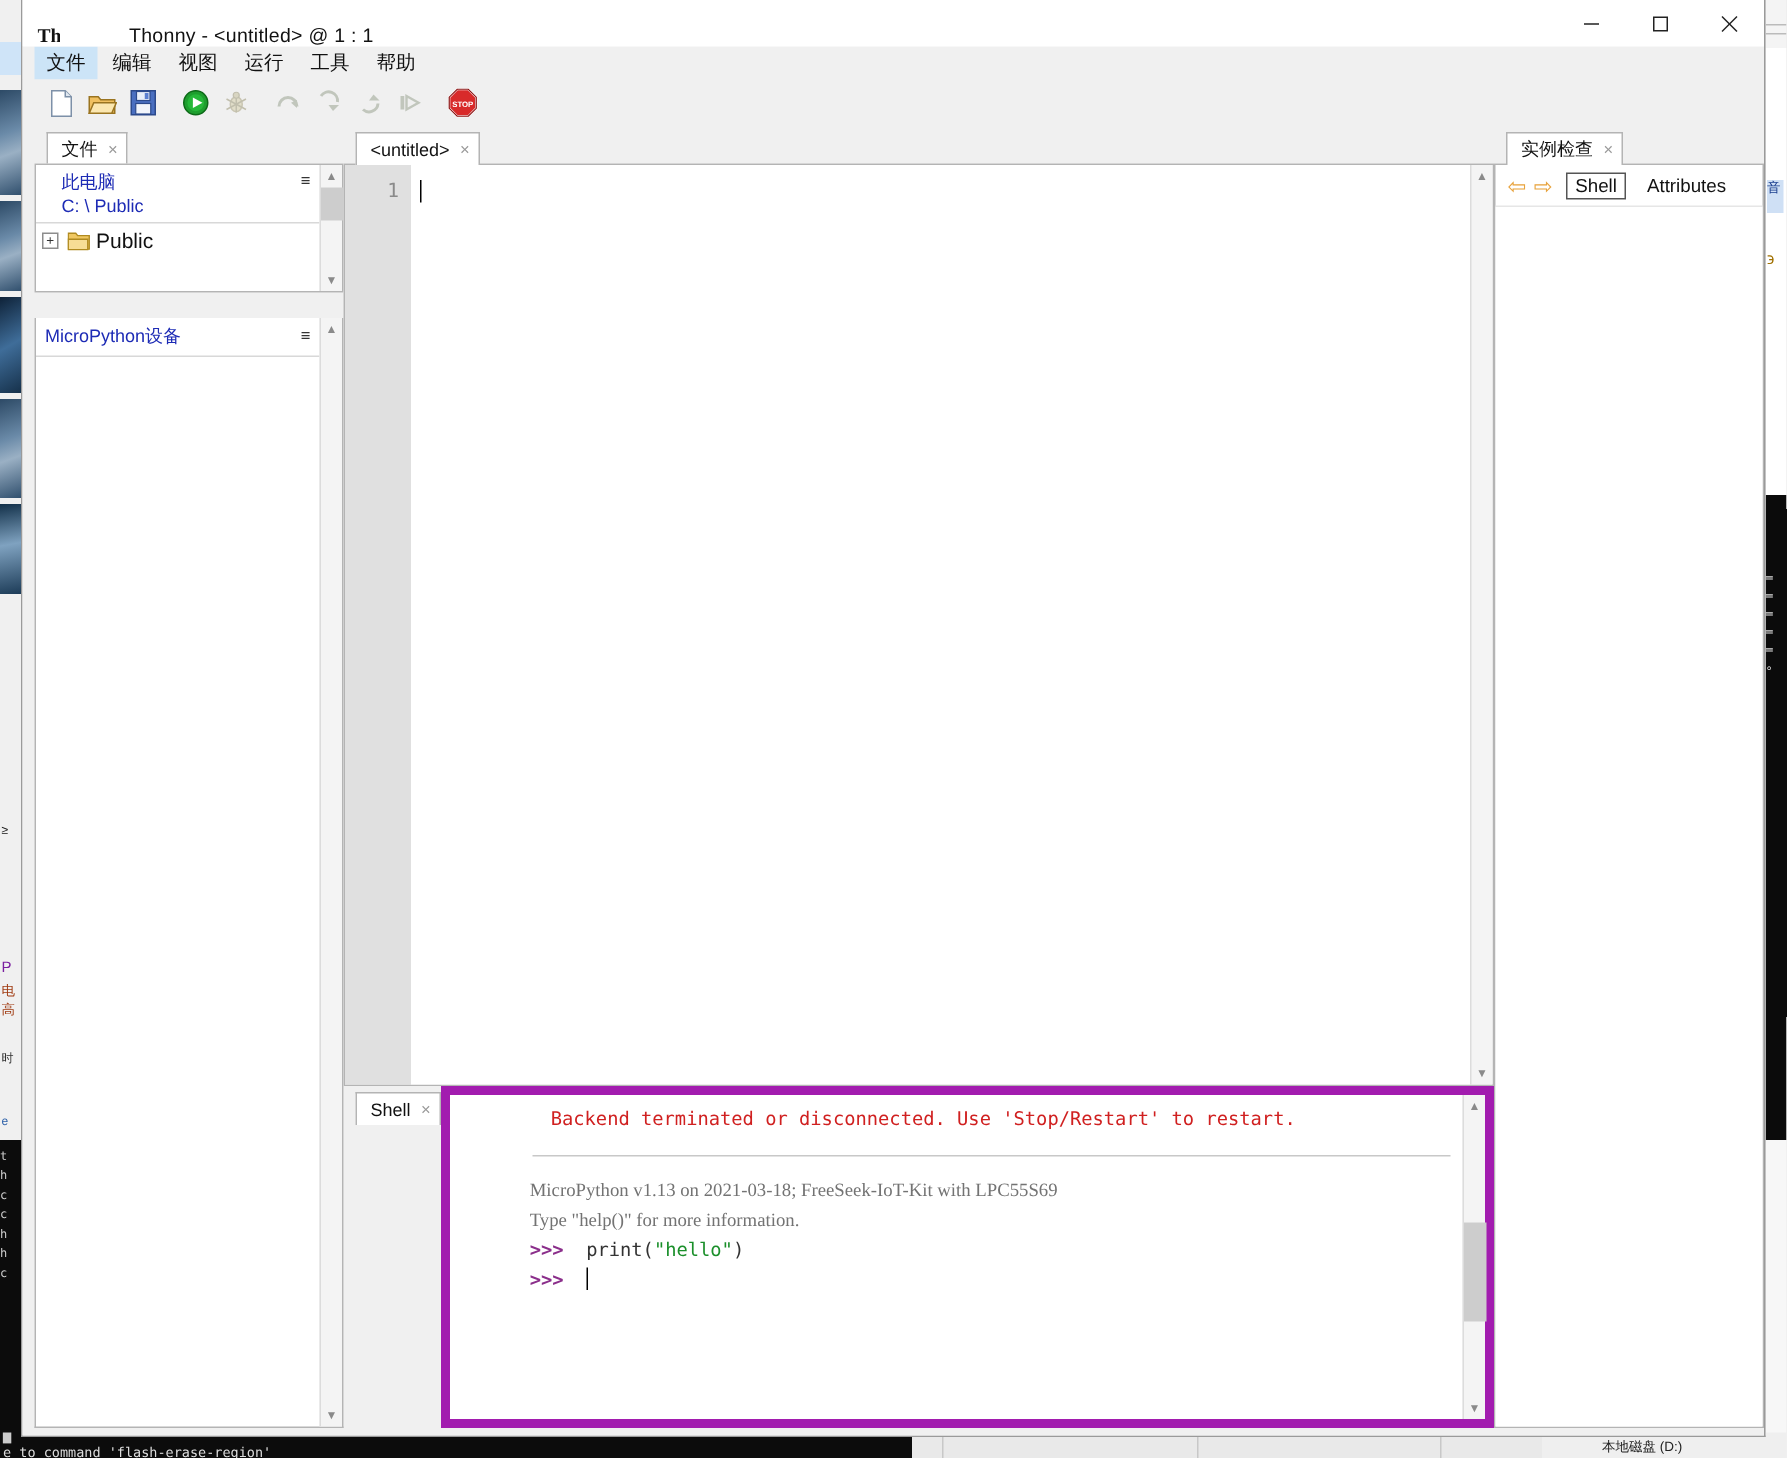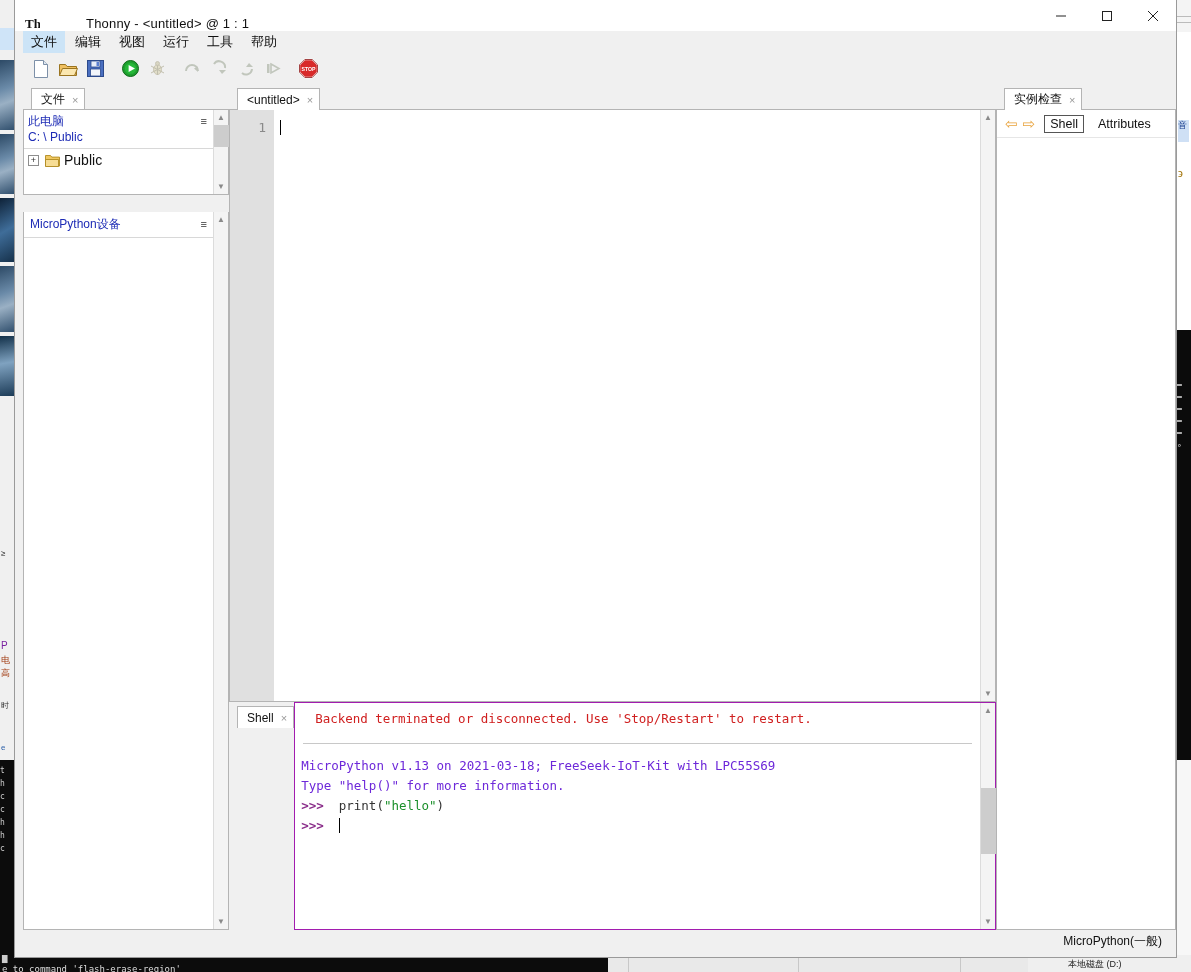--- a/index.html
+++ b/index.html
@@ -121,21 +121,21 @@
   .tab .x { margin-left: 7px; color: #999; font-size: 11px; }
 
   
   .leftcol { width: 214px; flex: 0 0 214px; display: flex; flex-direction: column; padding-left: 8px; }
   .files-pane {
     flex: 0 0 86px; background: #ffffff; border: 1px solid #b4b4b4;
     display: flex; position: relative; margin-right: 0;
   }
   .files-inner { flex: 1; position: relative; }
   .fp-header {
-    padding: 3px 4px 2px 4px; position: relative;
+    padding: 3px 4px 2px 17px; position: relative;
   }
   .fp-line { font-size: 12px; color: #1d2bb5; line-height: 16px; }
   .fp-burger { position: absolute; right: 6px; top: 5px; font-size: 11px; color: #333; letter-spacing:0; }
   .fp-sep { height: 1px; background: #d8d8d8; margin: 1px 0 0 0; }
   .fp-row { display: flex; align-items: center; padding: 3px 4px 2px 4px; }
   .fp-expander {
     width: 11px; height: 11px; border: 1px solid #8d8d8d; background:#fff;
     font-size: 9px; line-height: 9px; text-align: center; color: #333; margin-right: 6px;
     display:flex; align-items:center; justify-content:center;
   }
@@ -172,28 +172,28 @@
     font-family: "DejaVu Sans Mono", monospace; font-size: 13px;
     text-align: right; padding: 10px 8px 0 0;
   }
   .code-area {
     flex: 1; background: #ffffff; position: relative;
     font-family: "DejaVu Sans Mono", monospace; font-size: 13px; padding: 10px 0 0 6px;
   }
   .caret { display:inline-block; width:1px; height:15px; background:#000; vertical-align:-3px; }
 
   .shell-pane { flex: 0 0 228px; display: flex; flex-direction: row; }
-  .shell-box { flex: 1; border: 1px solid #a21caf; background: #ffffff; display: flex; min-height: 0; }
+  .shell-box { flex: 1; border: 6px solid #a21caf; background: #ffffff; display: flex; min-height: 0; padding-left: 47px; }
   .shell-text {
     flex: 1; padding: 6px 4px 0 6px; font-family: "DejaVu Sans Mono", monospace;
     font-size: 12.5px; line-height: 20px; overflow: hidden; position: relative;
   }
   .sh-err { color: #d02020; padding-left: 14px; }
   .sh-hr { height: 1px; background: #c8c8c8; margin: 14px 4px 12px 2px; }
-  .sh-banner { color: #6d28d9; }
+  .sh-banner { color: #737373; font-family: Liberation Serif, serif; }
   .sh-prompt { color: #8b2f8b; font-weight: bold; }
   .sh-fn { color: #333333; }
   .sh-str { color: #1a8f2a; }
   .sh-out { color: #111; padding-left: 22px; }
 
   
   .rightcol { width: 180px; flex: 0 0 180px; display: flex; flex-direction: column; }
   .insp-box { flex: 1; border: 1px solid #b4b4b4; background: #ffffff; display: flex; flex-direction: column; }
   .insp-toolbar { height: 28px; display: flex; align-items: center; padding-left: 8px; gap: 5px; border-bottom: 1px solid #e6e6e6; }
   .insp-arrow { font-size: 15px; color: #e8a33d; }
@@ -495,18 +495,15 @@
             <span class="insp-arrow">⇦</span>
             <span class="insp-arrow">⇨</span>
             <span class="insp-tab sel">Shell</span>
             <span class="insp-tab">Attributes</span>
           </div>
           <div class="insp-body"></div>
         </div>
       </div>
     </div>
 
-    <div class="statusbar">
-      <div>MicroPython(一般)</div>
-    </div>
     <div class="thonny-bottom-edge"></div>
   </div>
 </div>
 
 </body></html>

